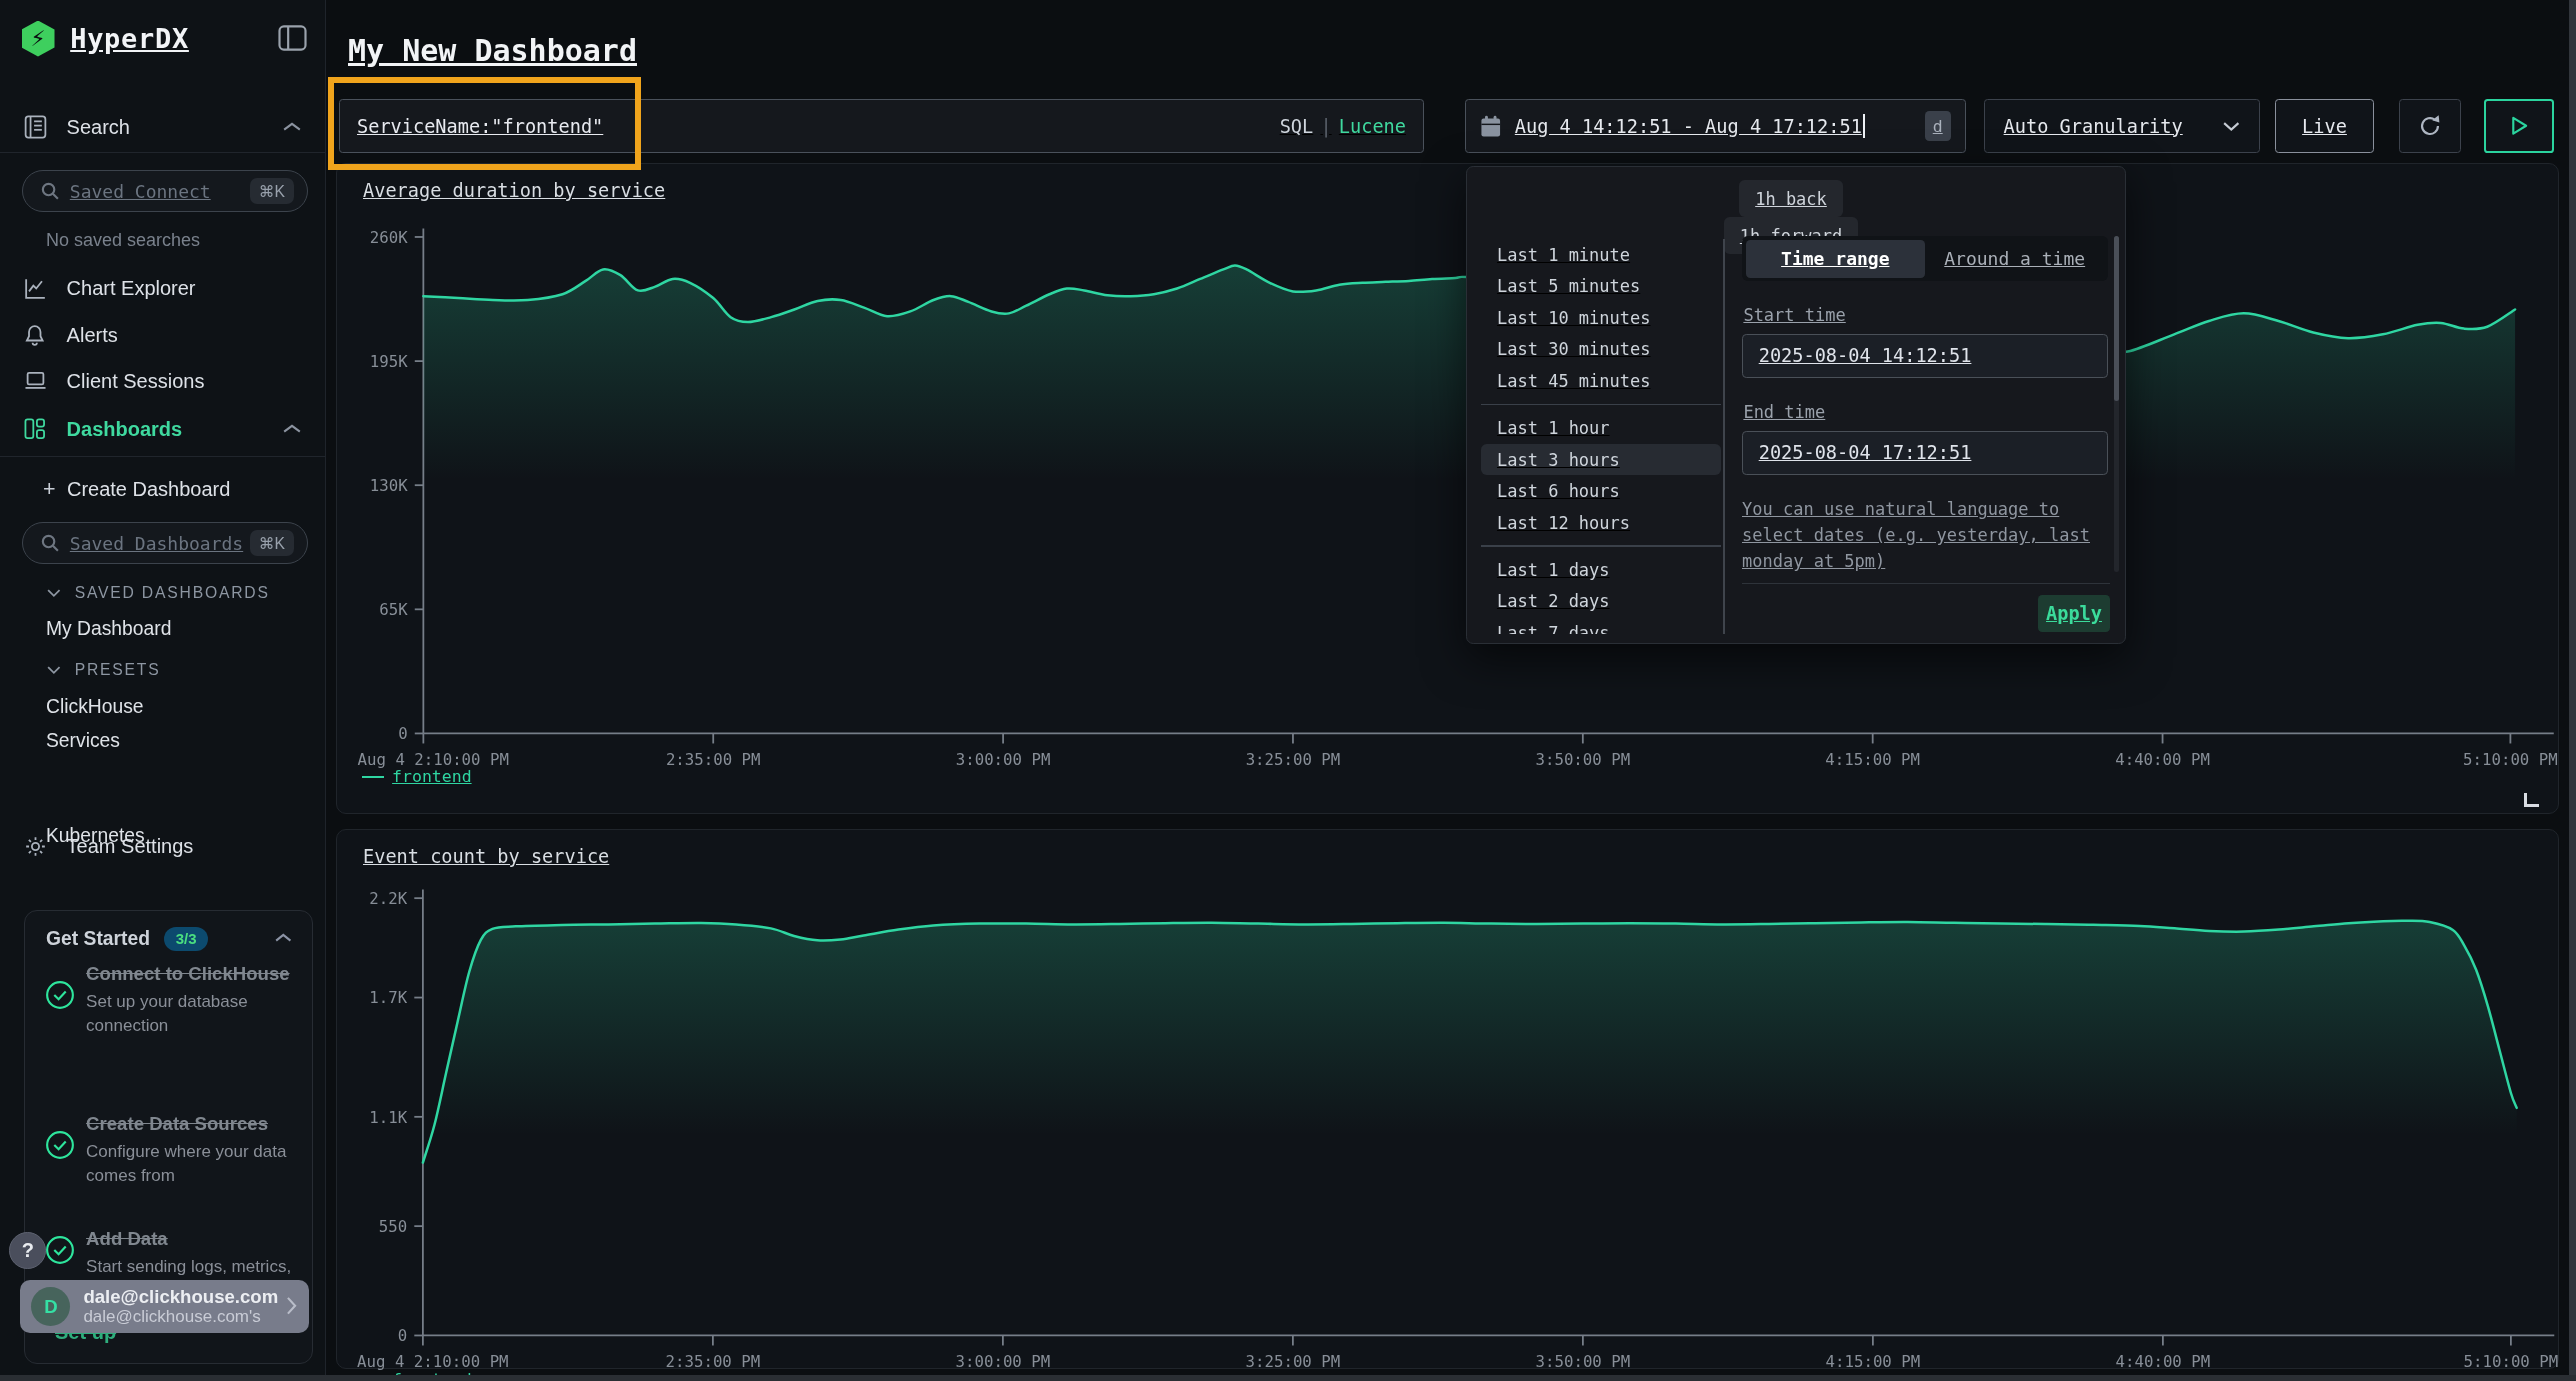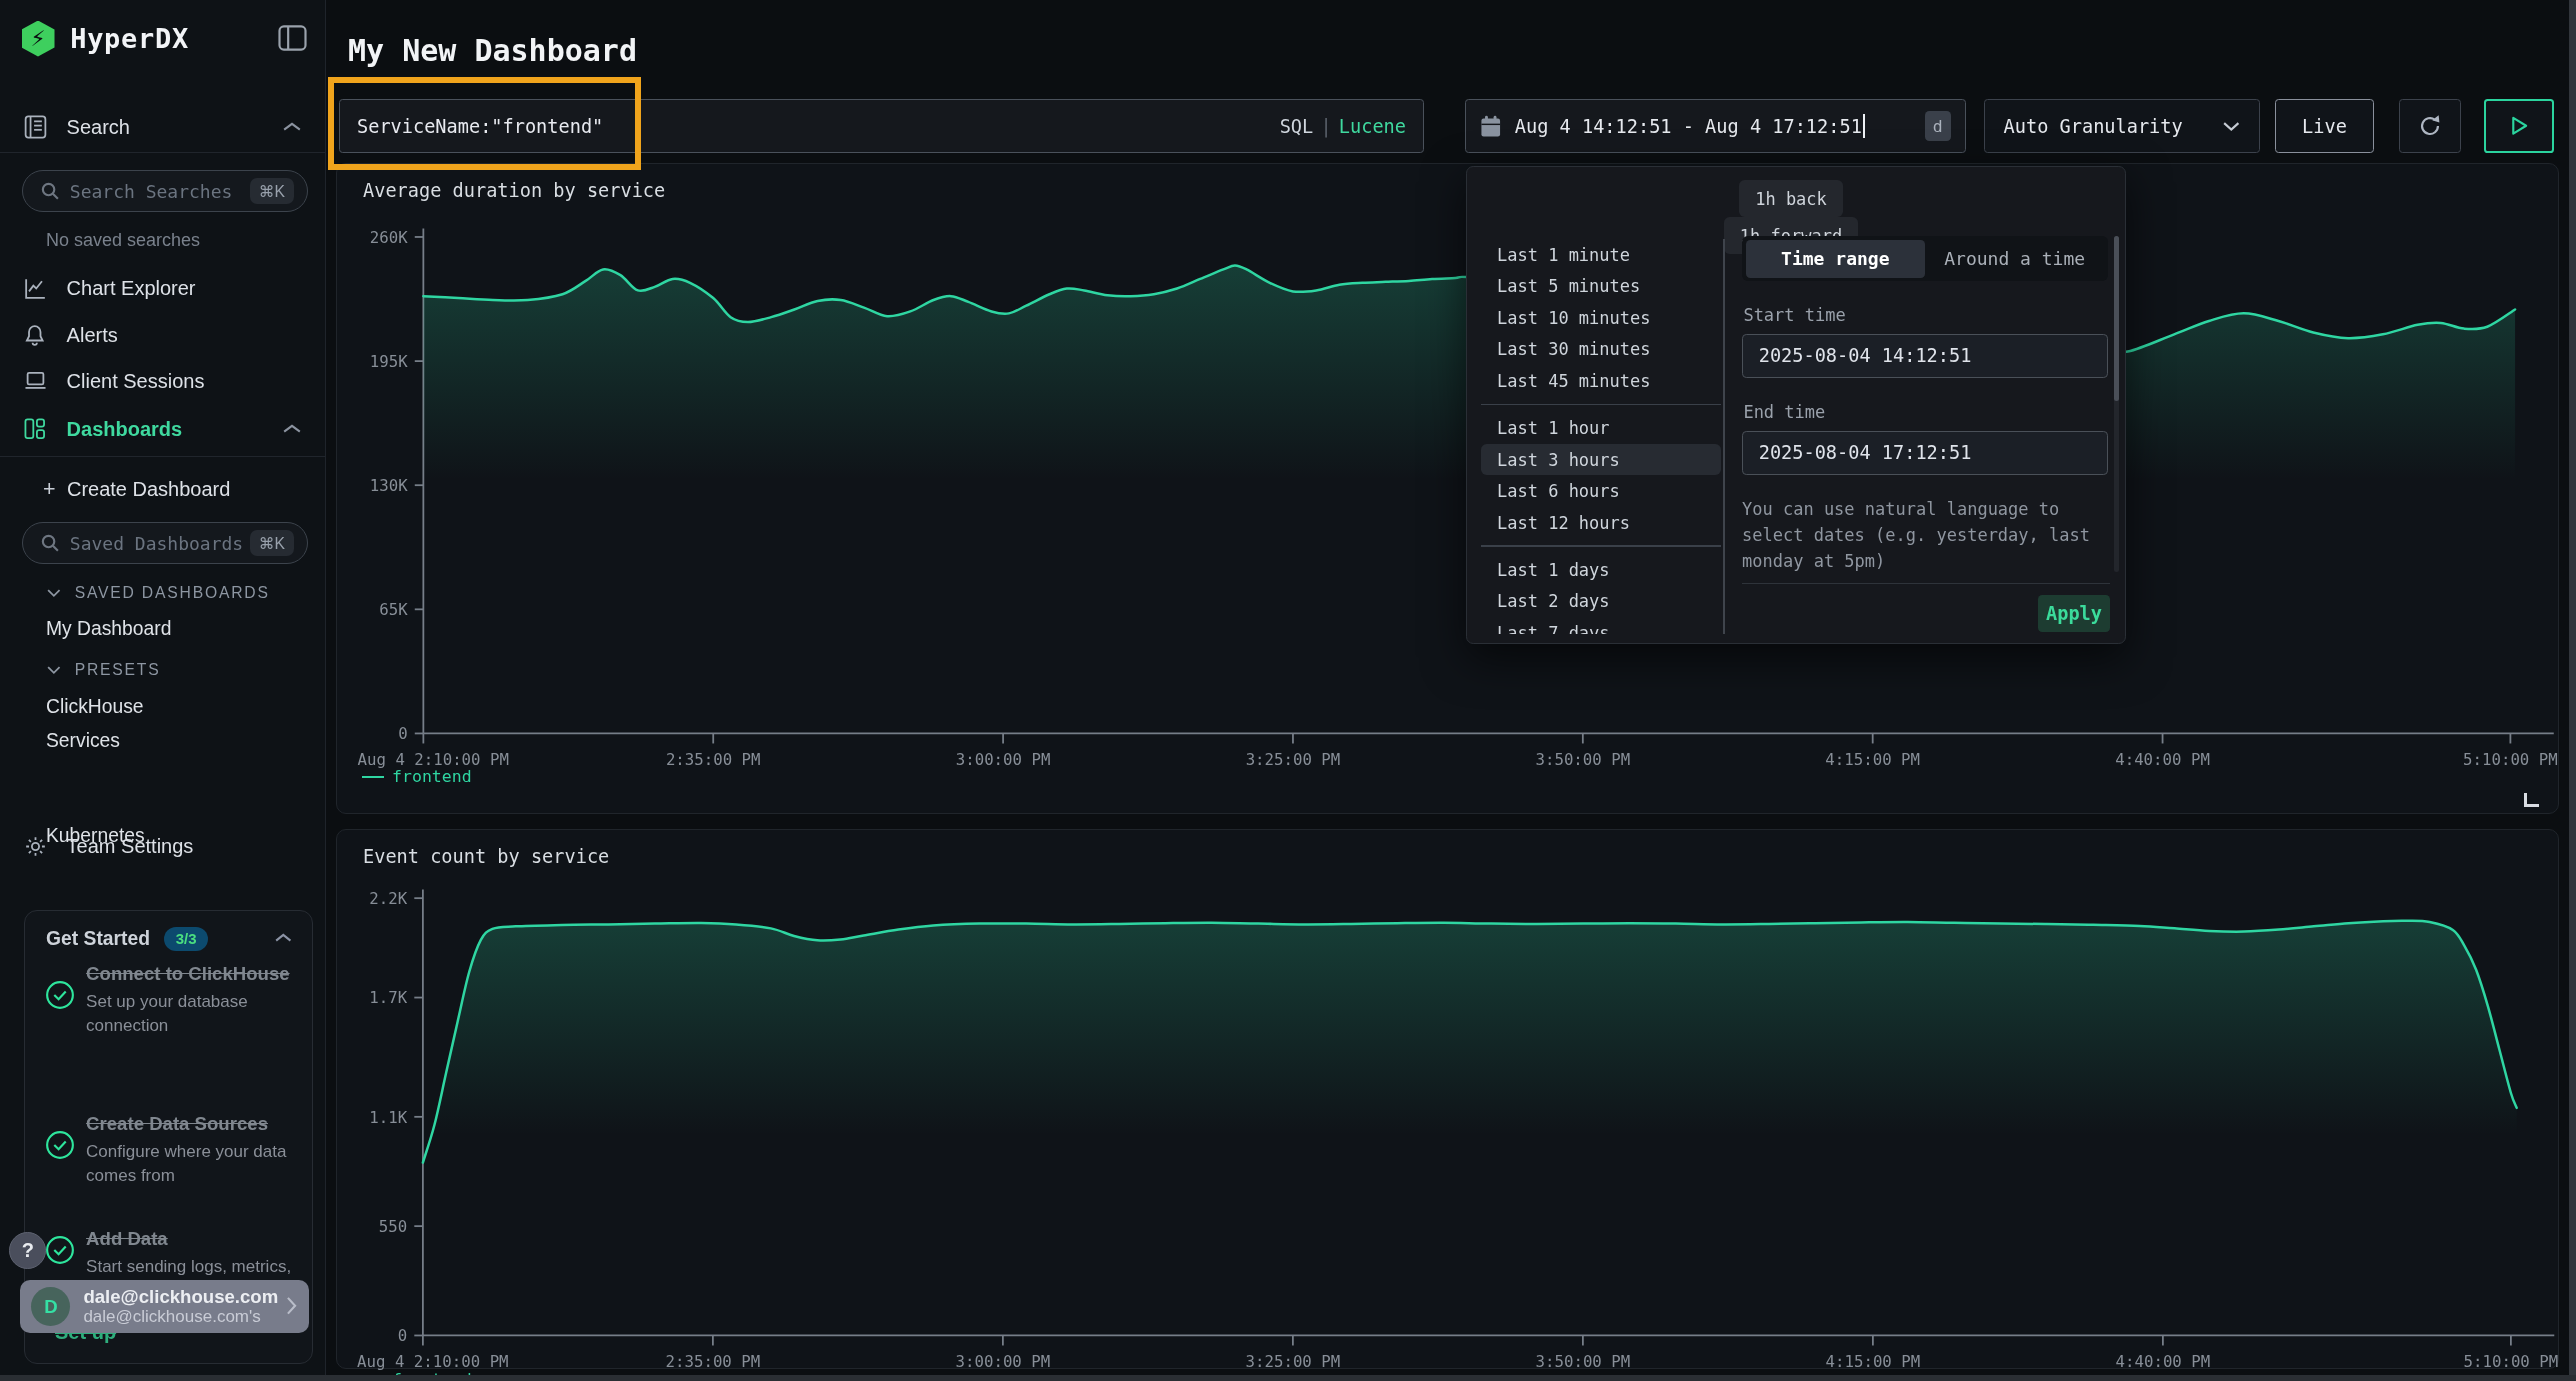--- a/index.html
+++ b/index.html
@@ -1,18 +1,18 @@
 <!DOCTYPE html>
 <html style="font-size:11.4px"><head>
 <meta charset="utf-8">
 <style>
   * { margin:0; padding:0; box-sizing:border-box; }
   html,body { width:2576px; height:1381px; overflow:hidden; background:#0b0e11;
     font-family:"Liberation Sans","DejaVu Sans",sans-serif; }
-  .mono { font-family:"DejaVu Sans Mono",monospace; }
+  .mono { font-family:"DejaVu Sans Mono",monospace;text-decoration:underline; }
   #app { position:absolute; inset:0; width:2576px; height:1381px; background:#0b0e11; }
 
   
   #sidebar { position:absolute; left:0; top:0; width:326px; height:1381px;
     background:#0e1216; border-right:1.4px solid #1f242b; }
   .logo-row { position:absolute; left:21.5px; top:20px; width:285px; height:37px; display:flex; align-items:center; }
   .logo-hex { width:33px; height:36px; background:#3ecf5e; clip-path:polygon(50% 0,100% 25%,100% 75%,50% 100%,0 75%,0 25%);
     display:flex; align-items:center; justify-content:center; color:#0b0e11; font-size:21.5px; }
   .logo-text { color:#f2f4f7; font-size:27px; font-weight:bold; margin-left:15.7px; letter-spacing:0.7px; }
   .collapse-btn { margin-left:auto; color:#9aa2ac; }
@@ -160,21 +160,21 @@
     </div>
     <div class="divider" style="top:152px;"></div>
 
     <div class="pill" style="top:170px;">
       <span class="icn">
         <svg width="20" height="20" viewBox="0 0 28 28">
             <circle cx="12" cy="12" r="8" fill="none" stroke="currentColor" stroke-width="3"></circle>
             <line x1="18" y1="18" x2="25" y2="25" stroke="currentColor" stroke-width="3"></line>
           </svg>
       </span>
-      <span class="ph mono">Search Searches</span>
+      <span class="ph mono">Saved Connect</span>
       <span class="kbd">⌘K</span>
     </div>
     <div class="muted-note" style="top:230px;">No saved searches</div>
 
     <div class="side-row" style="top:268px;">
       <span class="icn">
         <svg width="23" height="23" viewBox="0 0 32 32">
             <path d="M3 3 v26 h26" fill="none" stroke="currentColor" stroke-width="2.5"></path>
             <polyline points="7,20 13,12 17,16 25,6" fill="none" stroke="currentColor" stroke-width="2.5"></polyline>
           </svg>

